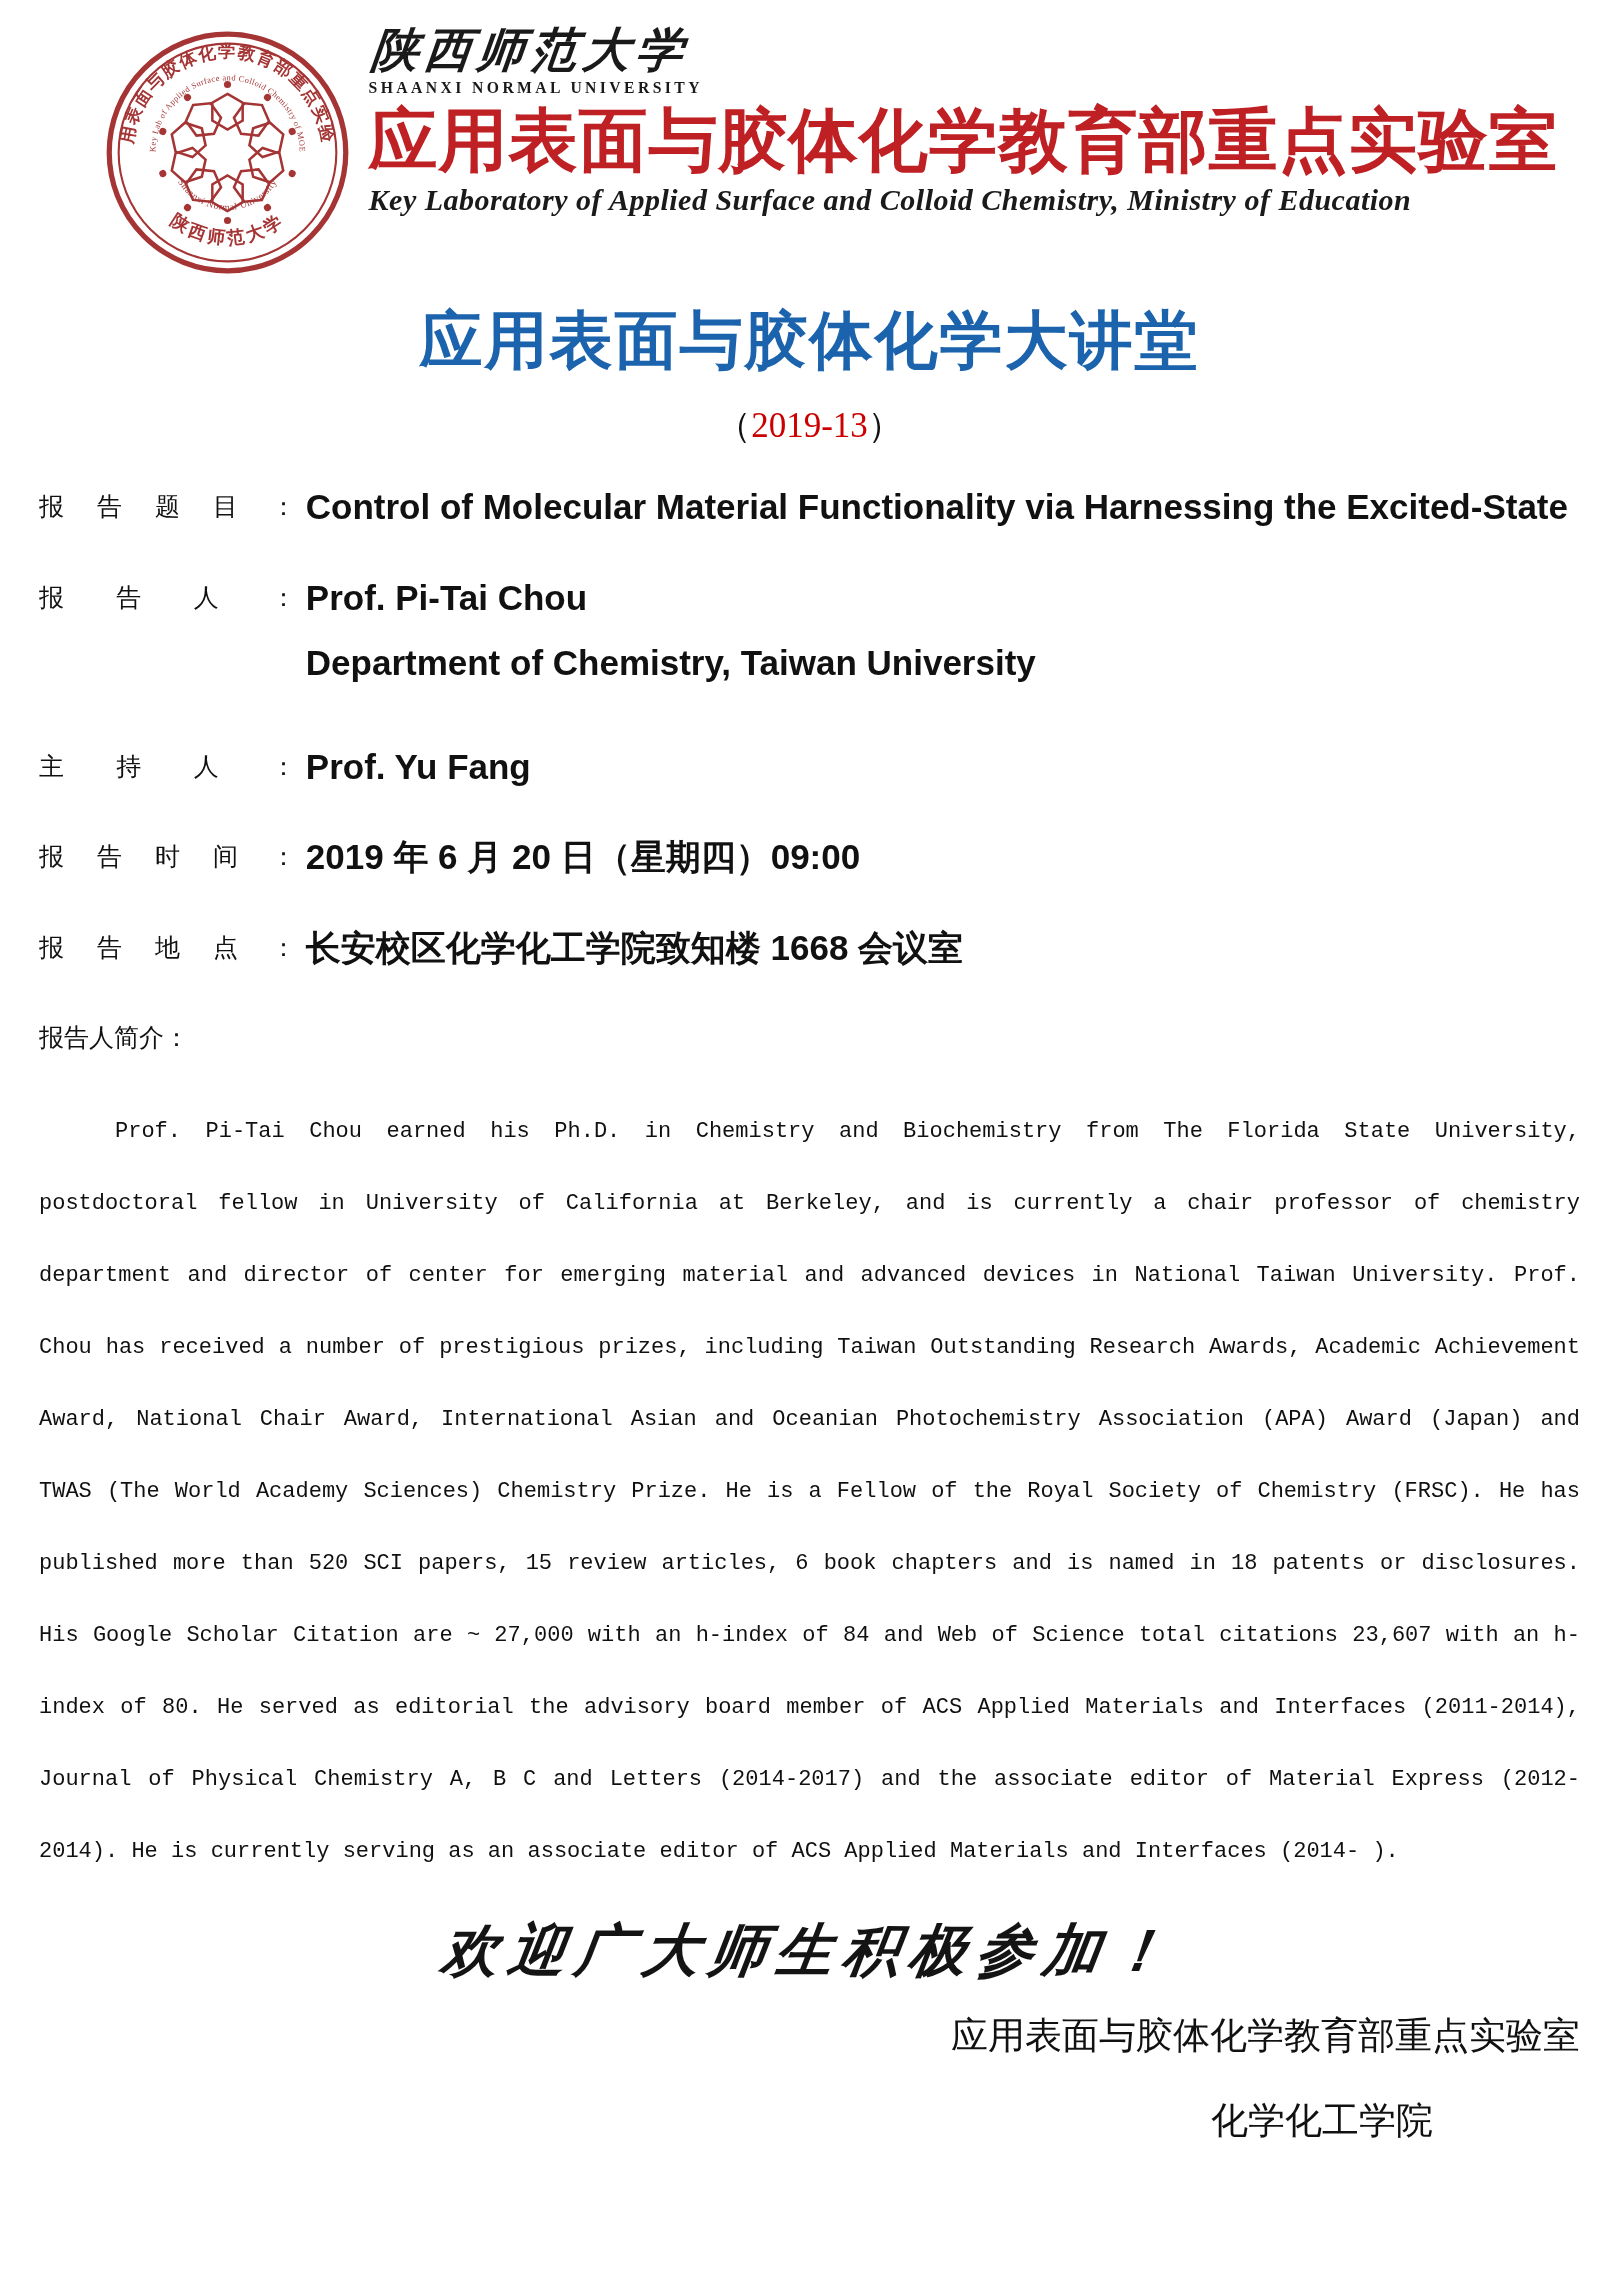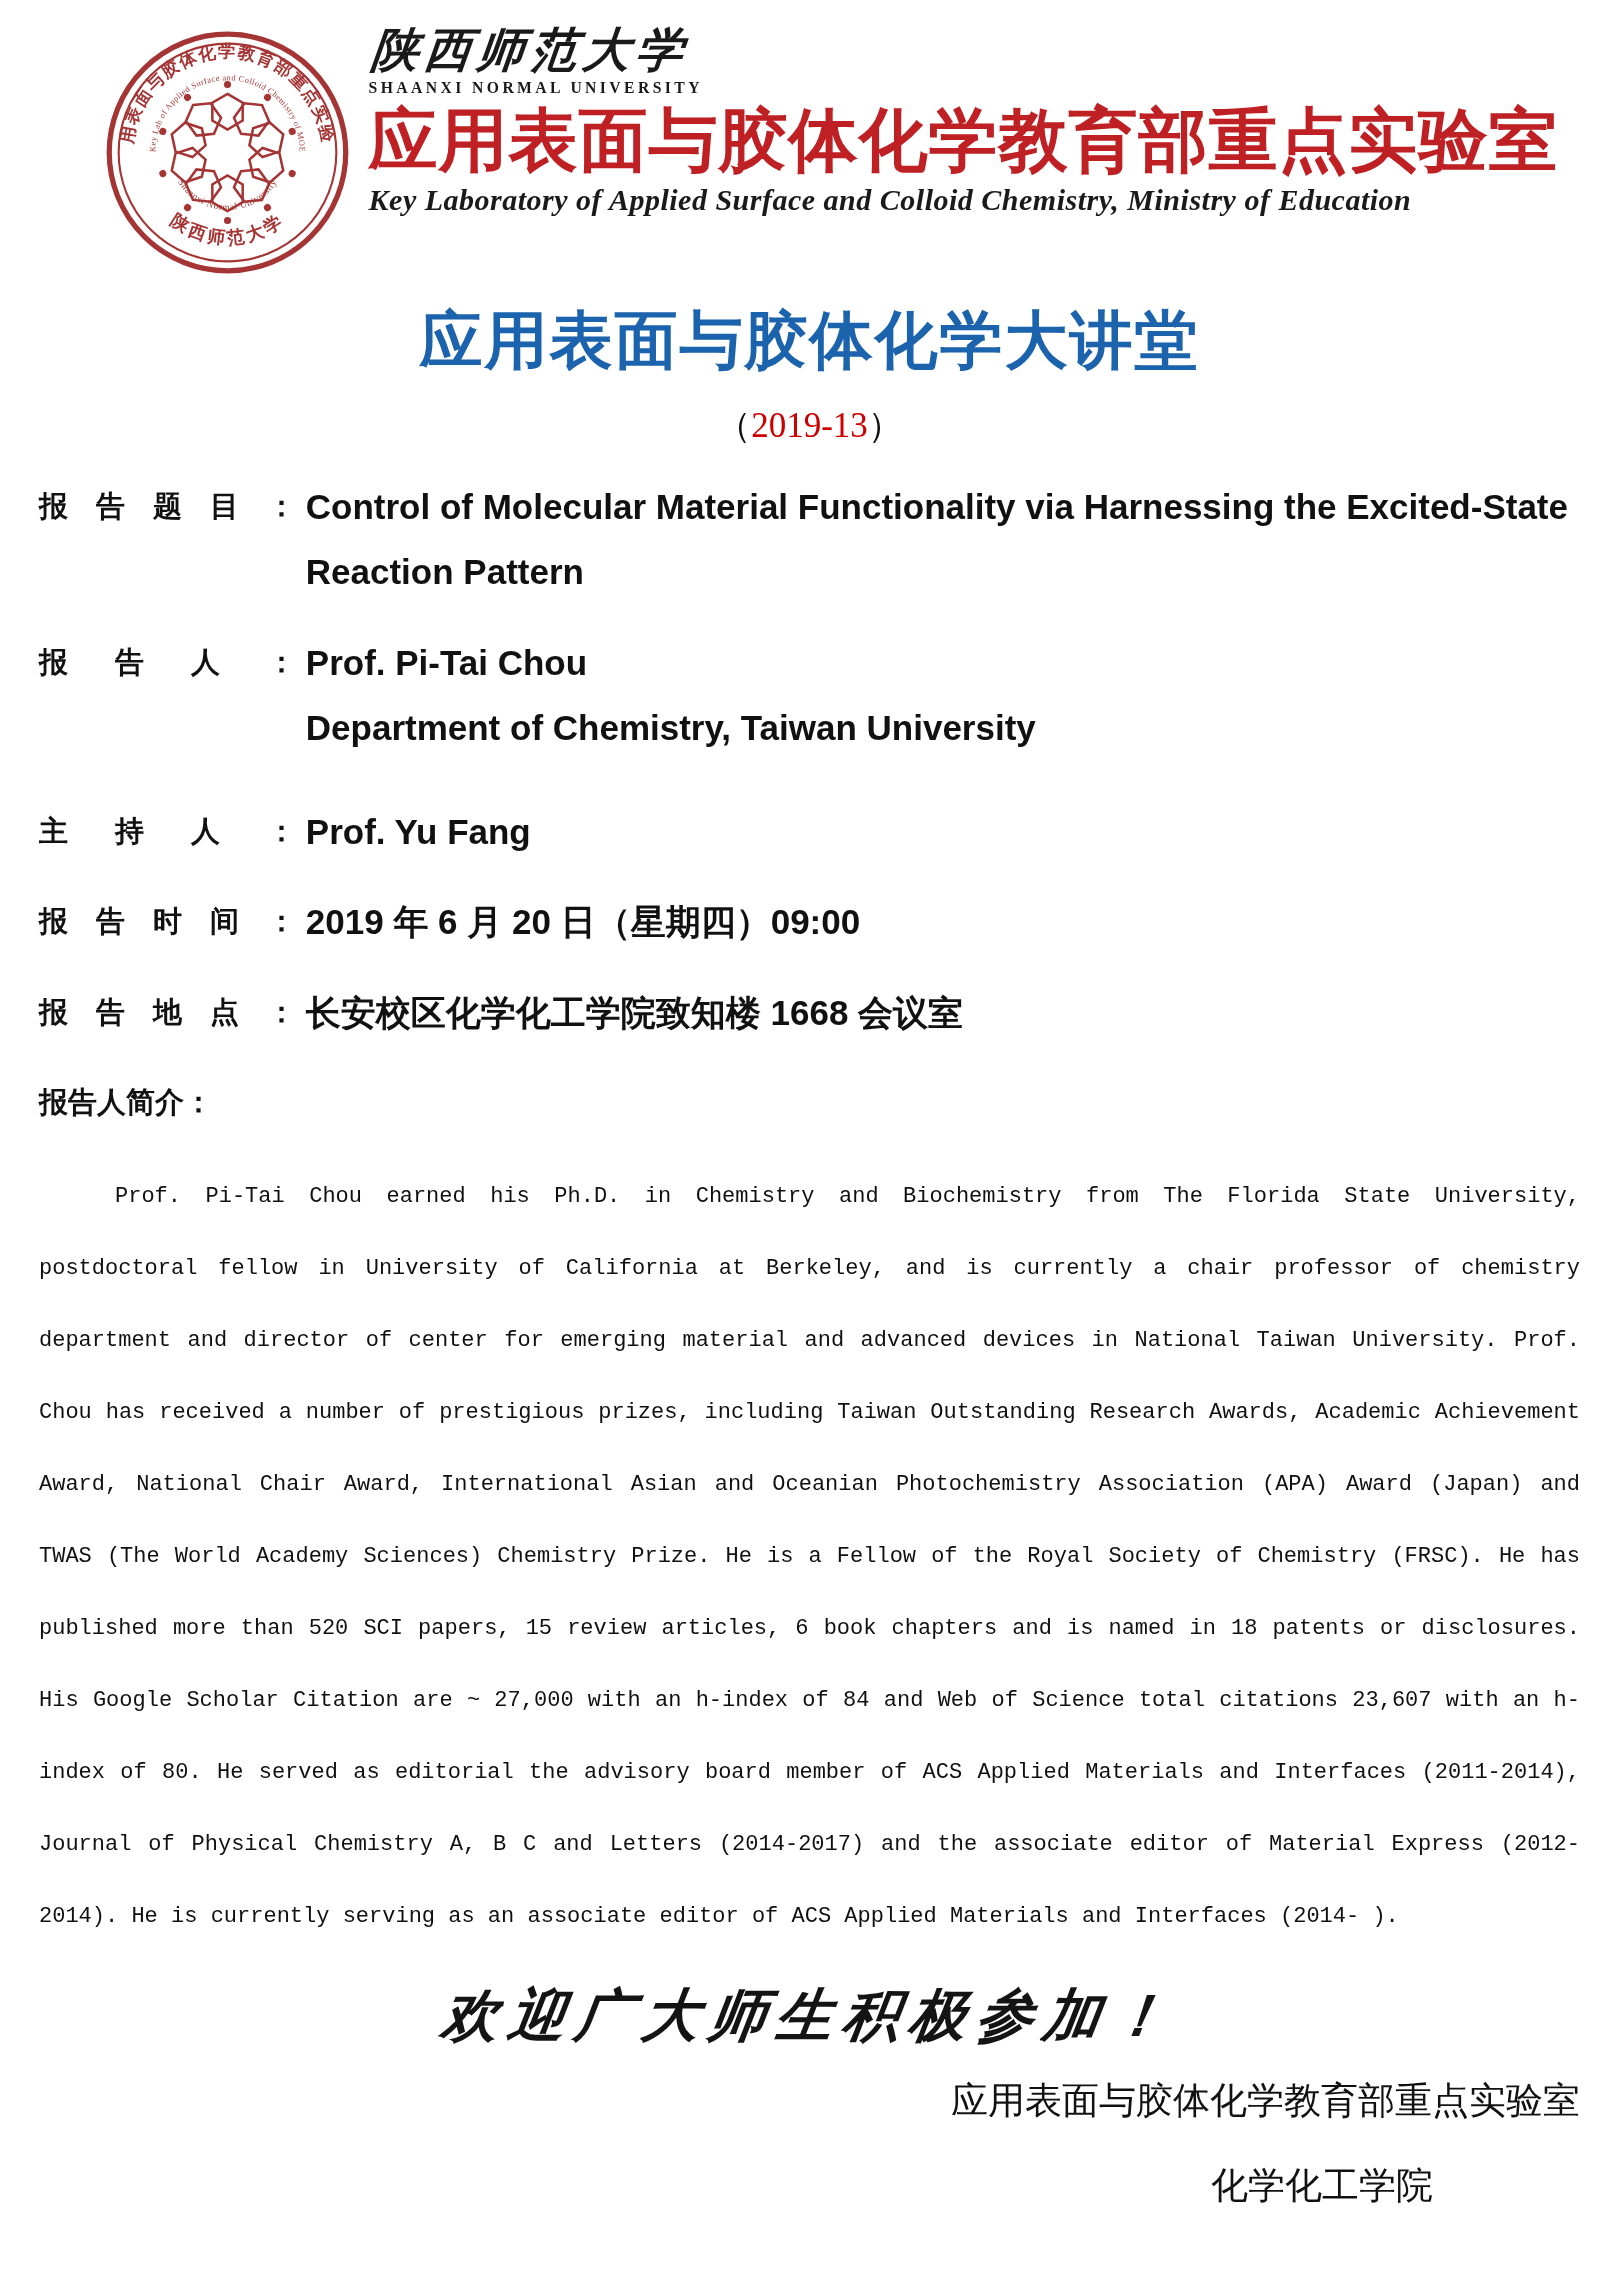--- a/index.html
+++ b/index.html
@@ -56,21 +56,21 @@
     font-family: "Liberation Serif", serif;
   }
   .issue-line .issue-num { color: #cc0000; }
 
   
   .fields { margin-top: 25.5px; }
   .field-row { display: flex; margin-bottom: 25.5px; }
   .field-label {
     flex: 0 0 257px; width: 257px;
     font-family: "Liberation Sans", sans-serif;
-    font-weight: bold; font-size: 29px; color: #111;
+    font-weight: normal; font-size: 25px; color: #111;
     text-align: justify; text-align-last: justify;
     line-height: 65px;
   }
   .field-label.compact { text-align: left; text-align-last: left; flex-basis: auto; width: auto; }
   .field-value {
     flex: 1; padding-left: 9.8px;
     font-family: Liberation Sans, sans-serif;
     font-weight: bold; font-size: 35px; color: #111;
     line-height: 65px;
   }
@@ -157,21 +157,20 @@
 
   <div class="lecture-title">应用表面与胶体化学大讲堂</div>
   <div class="issue-line"><span>（</span><span class="issue-num">2019-13</span><span>）</span></div>
 
   <div class="fields">
 
     <div class="field-row">
       <div class="field-label">报告题目：</div>
       <div class="field-value">
         <span class="vline">Control of Molecular Material Functionality via Harnessing the Excited-State</span>
-        <span class="vline">Reaction Pattern</span>
       </div>
     </div>
 
     <div class="field-row">
       <div class="field-label">报告人：</div>
       <div class="field-value">
         <span class="vline">Prof. Pi-Tai Chou</span>
         <span class="vline">Department of Chemistry, Taiwan University</span>
       </div>
     </div>

